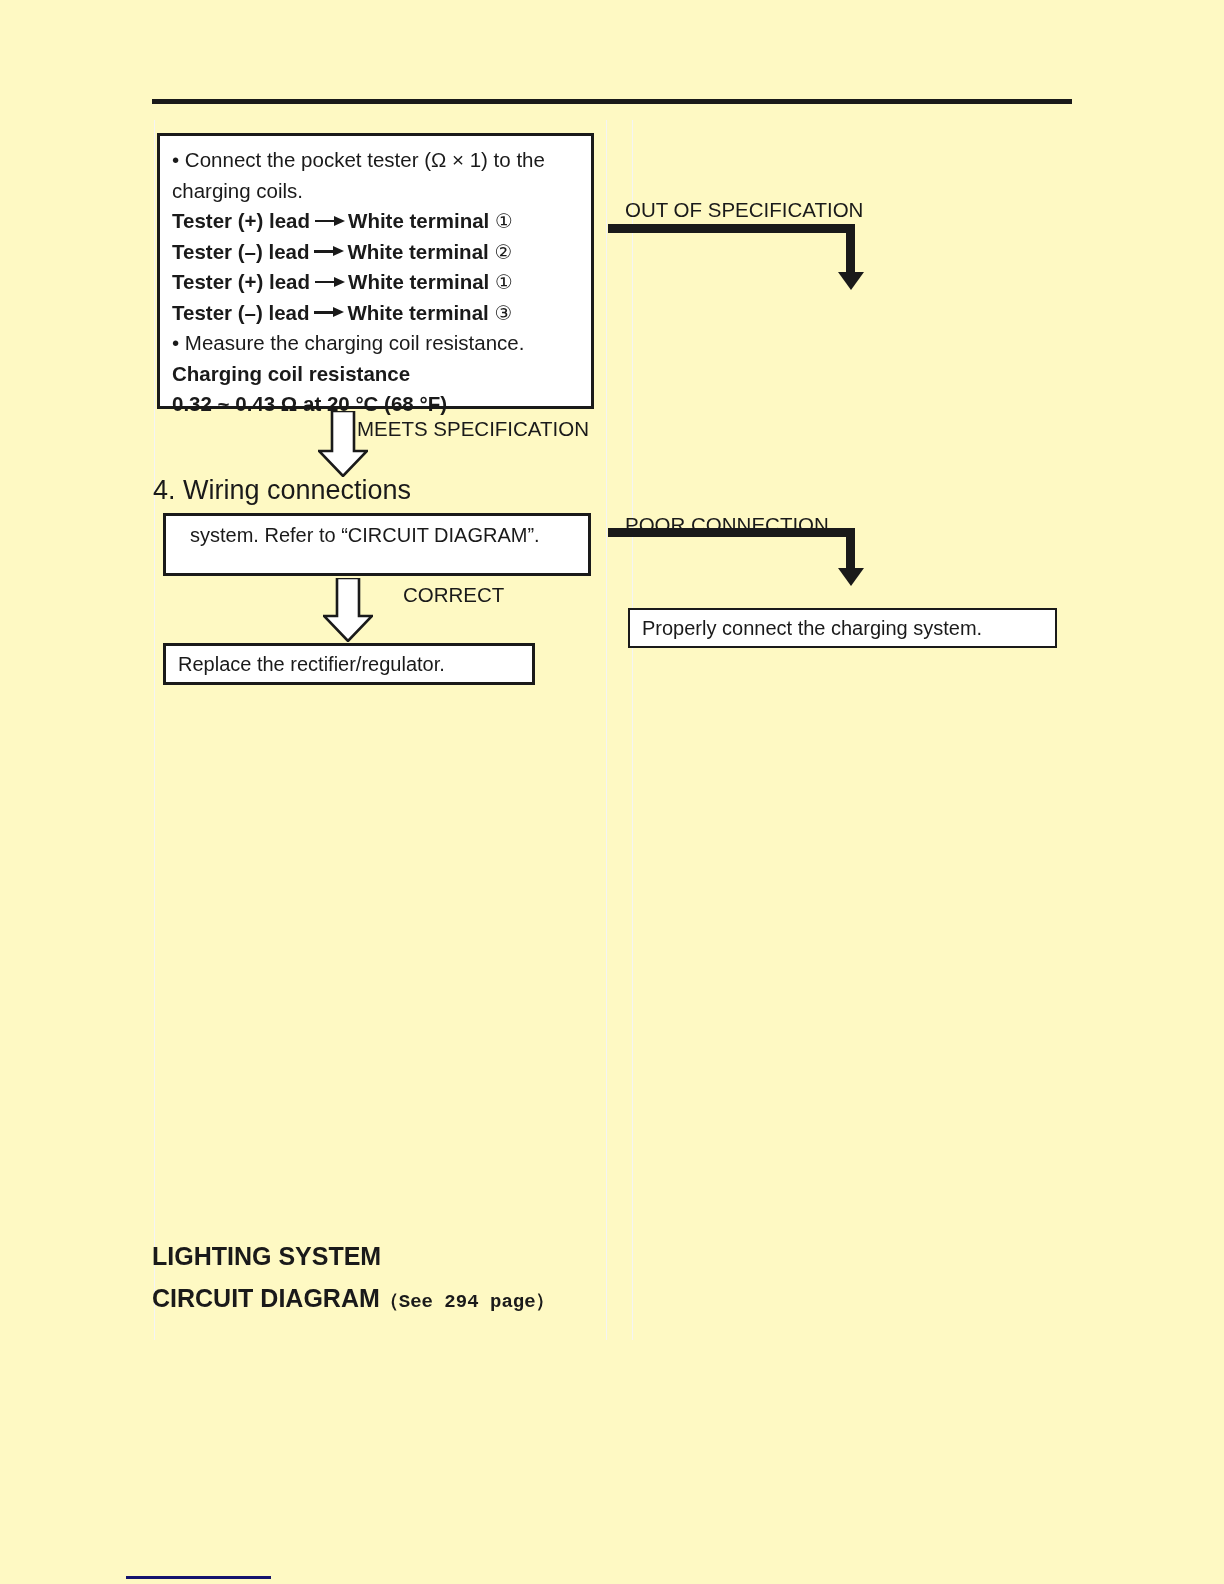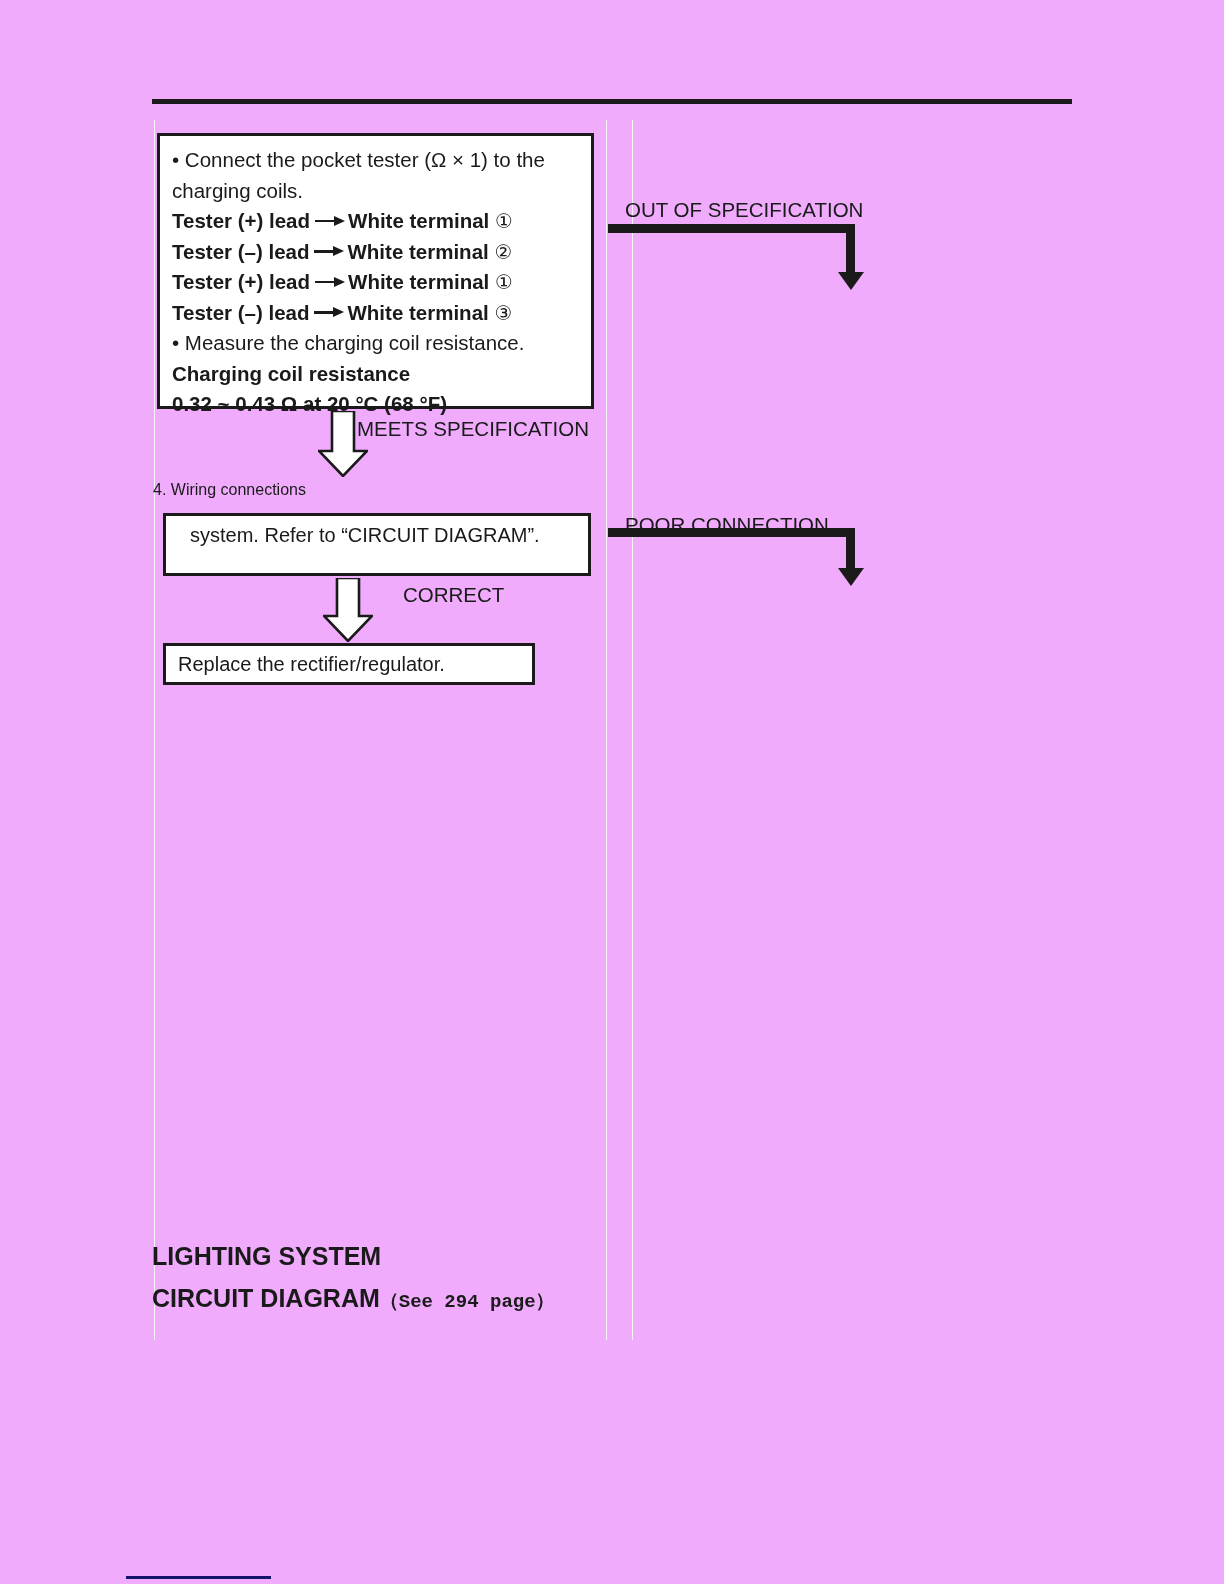--- a/index.html
+++ b/index.html
@@ -8,21 +8,21 @@
     background: #ffffff;
   }
   body {
     font-family: "Liberation Sans", sans-serif;
     color: #1a1a1a;
   }
   #page {
     position: relative;
     width: 1224px;
     height: 1584px;
-    background: #f0abfc;
+    background: #fef9c3;
     overflow: hidden;
   }
 
   
   .guide-v {
     position: absolute;
     width: 1px;
     background: #f4f4f4;
   }
 
@@ -147,21 +147,21 @@
     transform: translateY(-50%);
     font-size: 20px;
     line-height: 24px;
     white-space: nowrap;
     color: #1a1a1a;
   }
 
   
   .section-heading {
     position: absolute;
-    font-size: 16px;
+    font-size: 27px;
     line-height: 24px;
     color: #1a1a1a;
     white-space: nowrap;
   }
   #wiring-heading { left: 153px; top: 478px; }
 
   
   .flow-label {
     position: absolute;
     font-size: 20.5px;
@@ -273,20 +273,23 @@
   <div class="box box-thick" id="wiring-box">
     <div class="w-line indent">system. Refer to “CIRCUIT DIAGRAM”.</div>
   </div>
 
   <div class="flow-label" id="label-poor">POOR CONNECTION</div>
   <div class="elbow" id="elbow-poor">
     <div class="bar" style="width:247px;"></div>
     <div class="stem" style="left:238px; top:0; height:42px;"></div>
     <div class="head" style="left:229.5px; top:40px;"></div>
   </div>
+  <div class="box box-thin" id="connect-box">
+    <span class="box-text">Properly connect the charging system.</span>
+  </div>
 
   <div class="hollow-arrow" id="arrow-correct">
     <svg width="50" height="64" viewBox="0 0 50 64" xmlns="http://www.w3.org/2000/svg">
       <polygon points="14,0 36,0 36,38 49,38 25,63 1,38 14,38" fill="#ffffff" stroke="#1a1a1a" stroke-width="2.6" stroke-linejoin="miter"></polygon>
     </svg>
   </div>
   <div class="flow-label" id="label-correct">CORRECT</div>
 
   <div class="box box-thick" id="rectifier-box">
     <span class="box-text">Replace the rectifier/regulator.</span>

